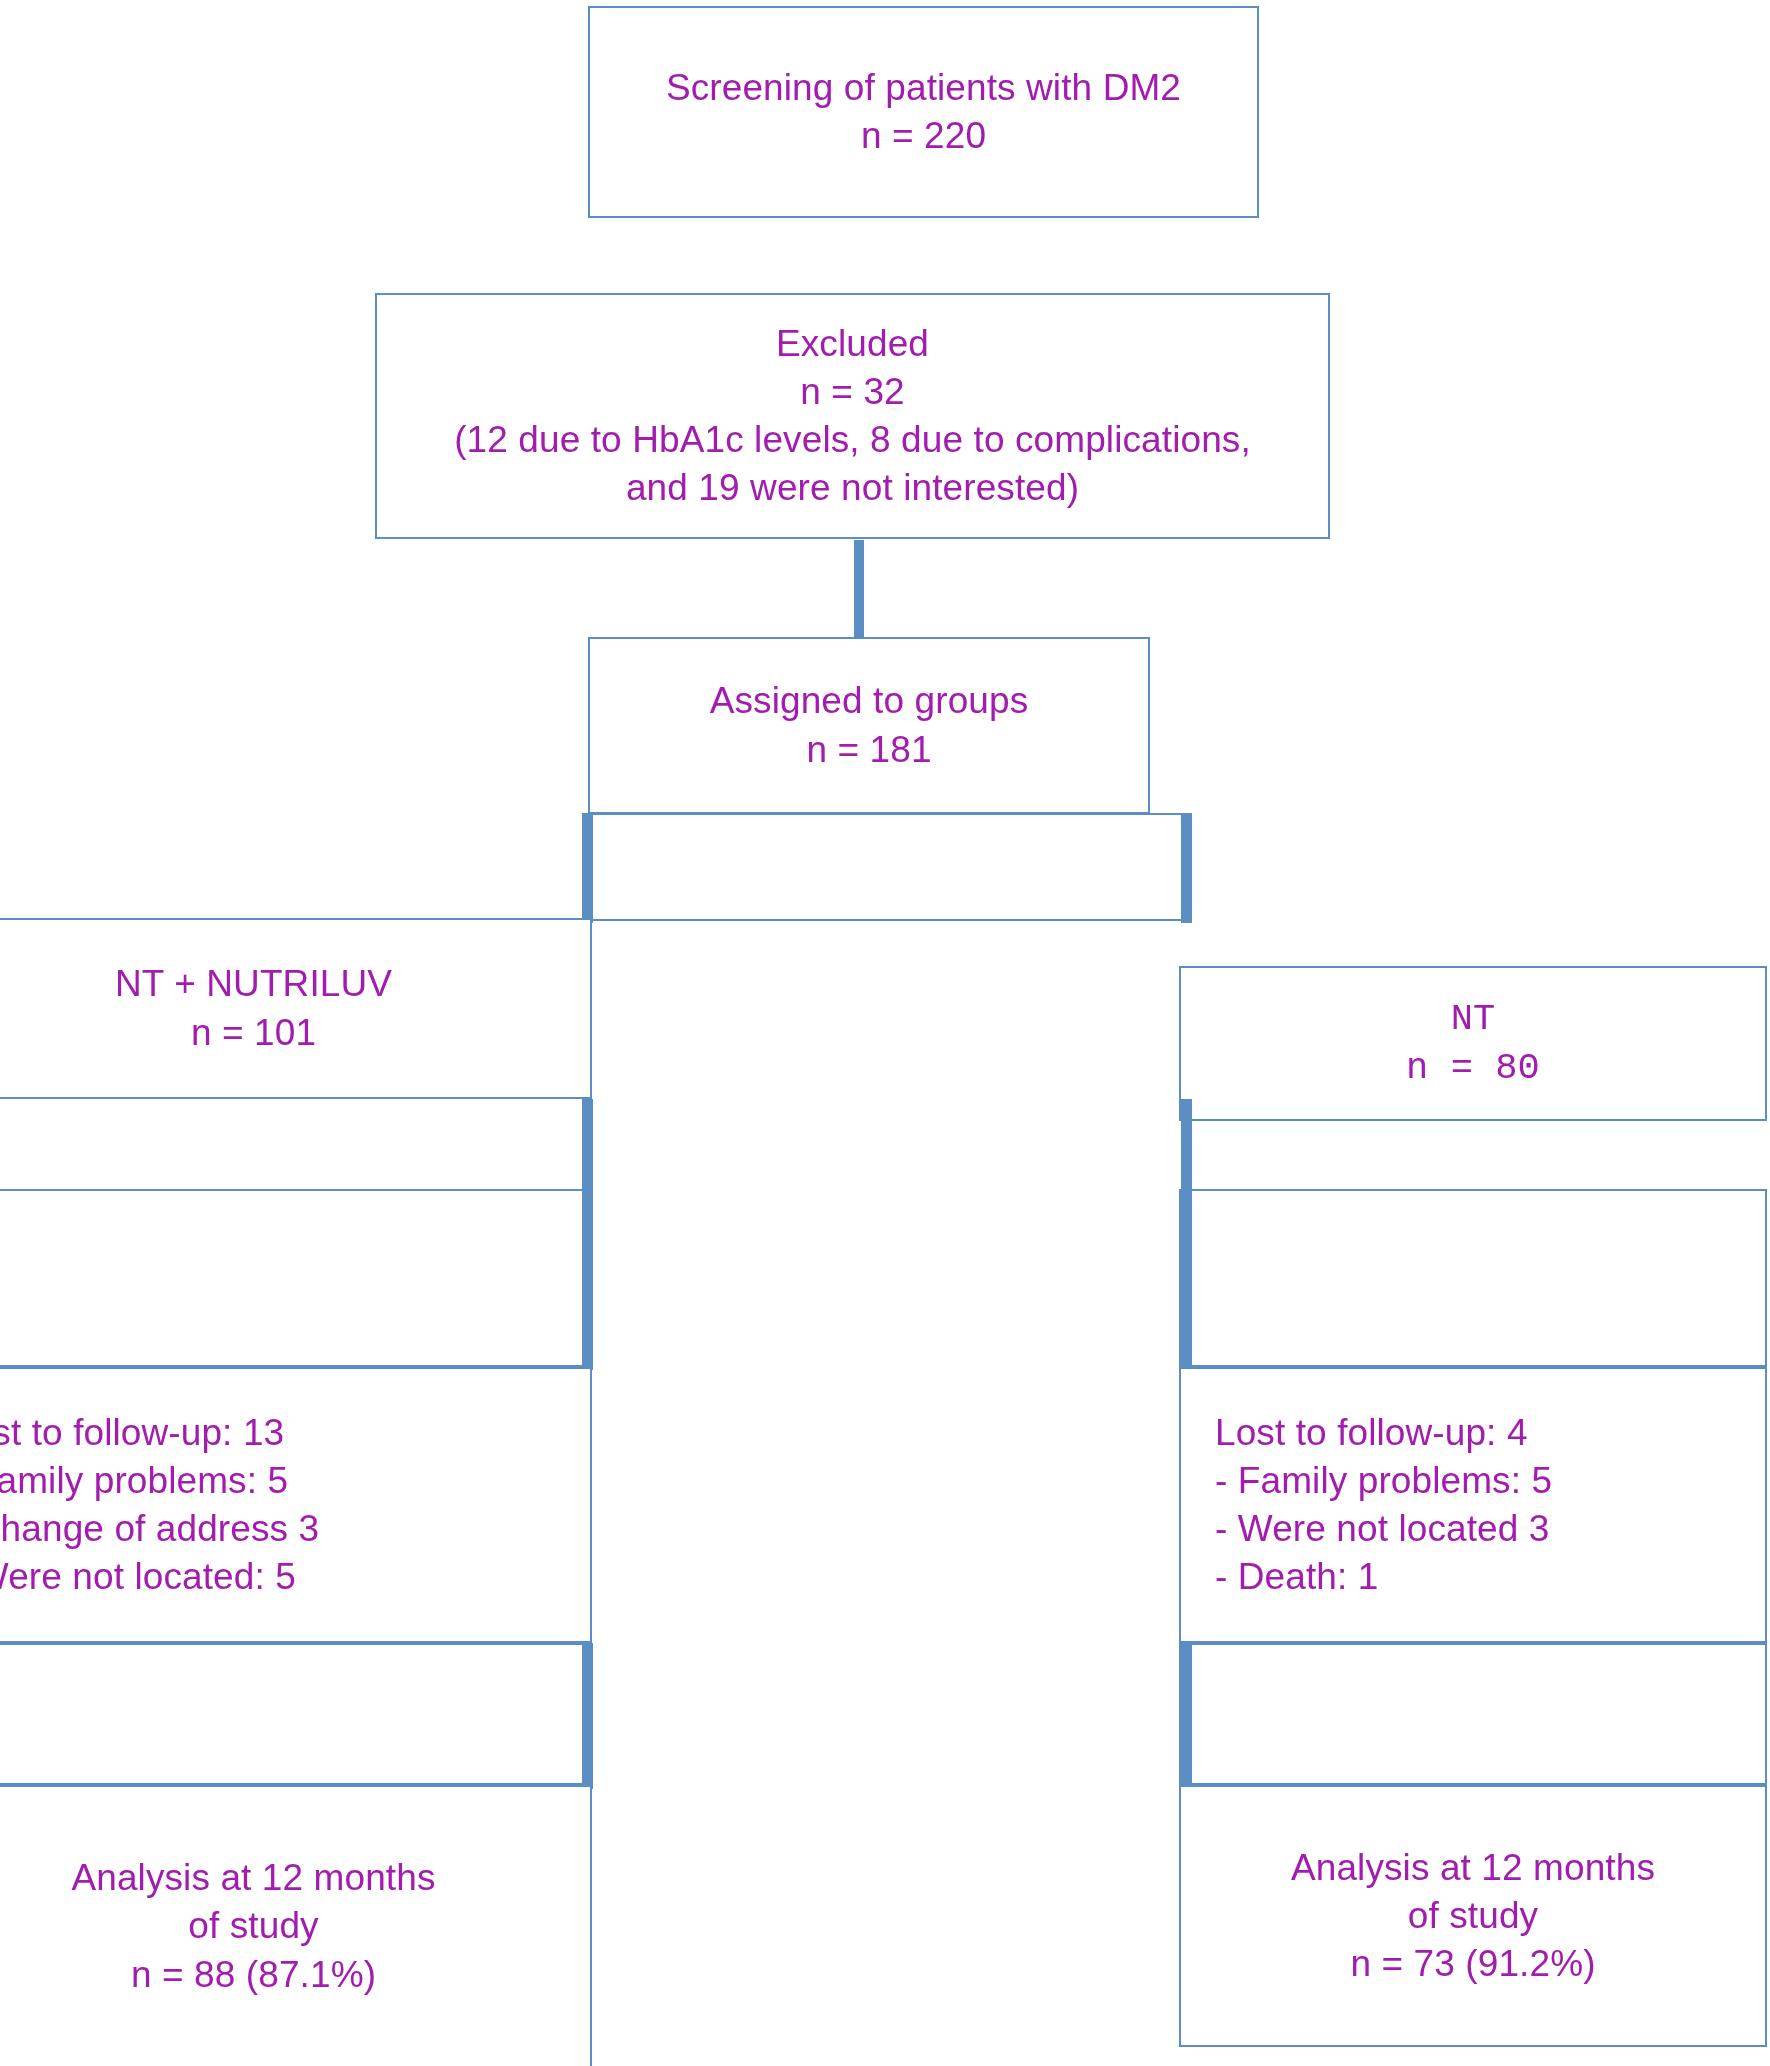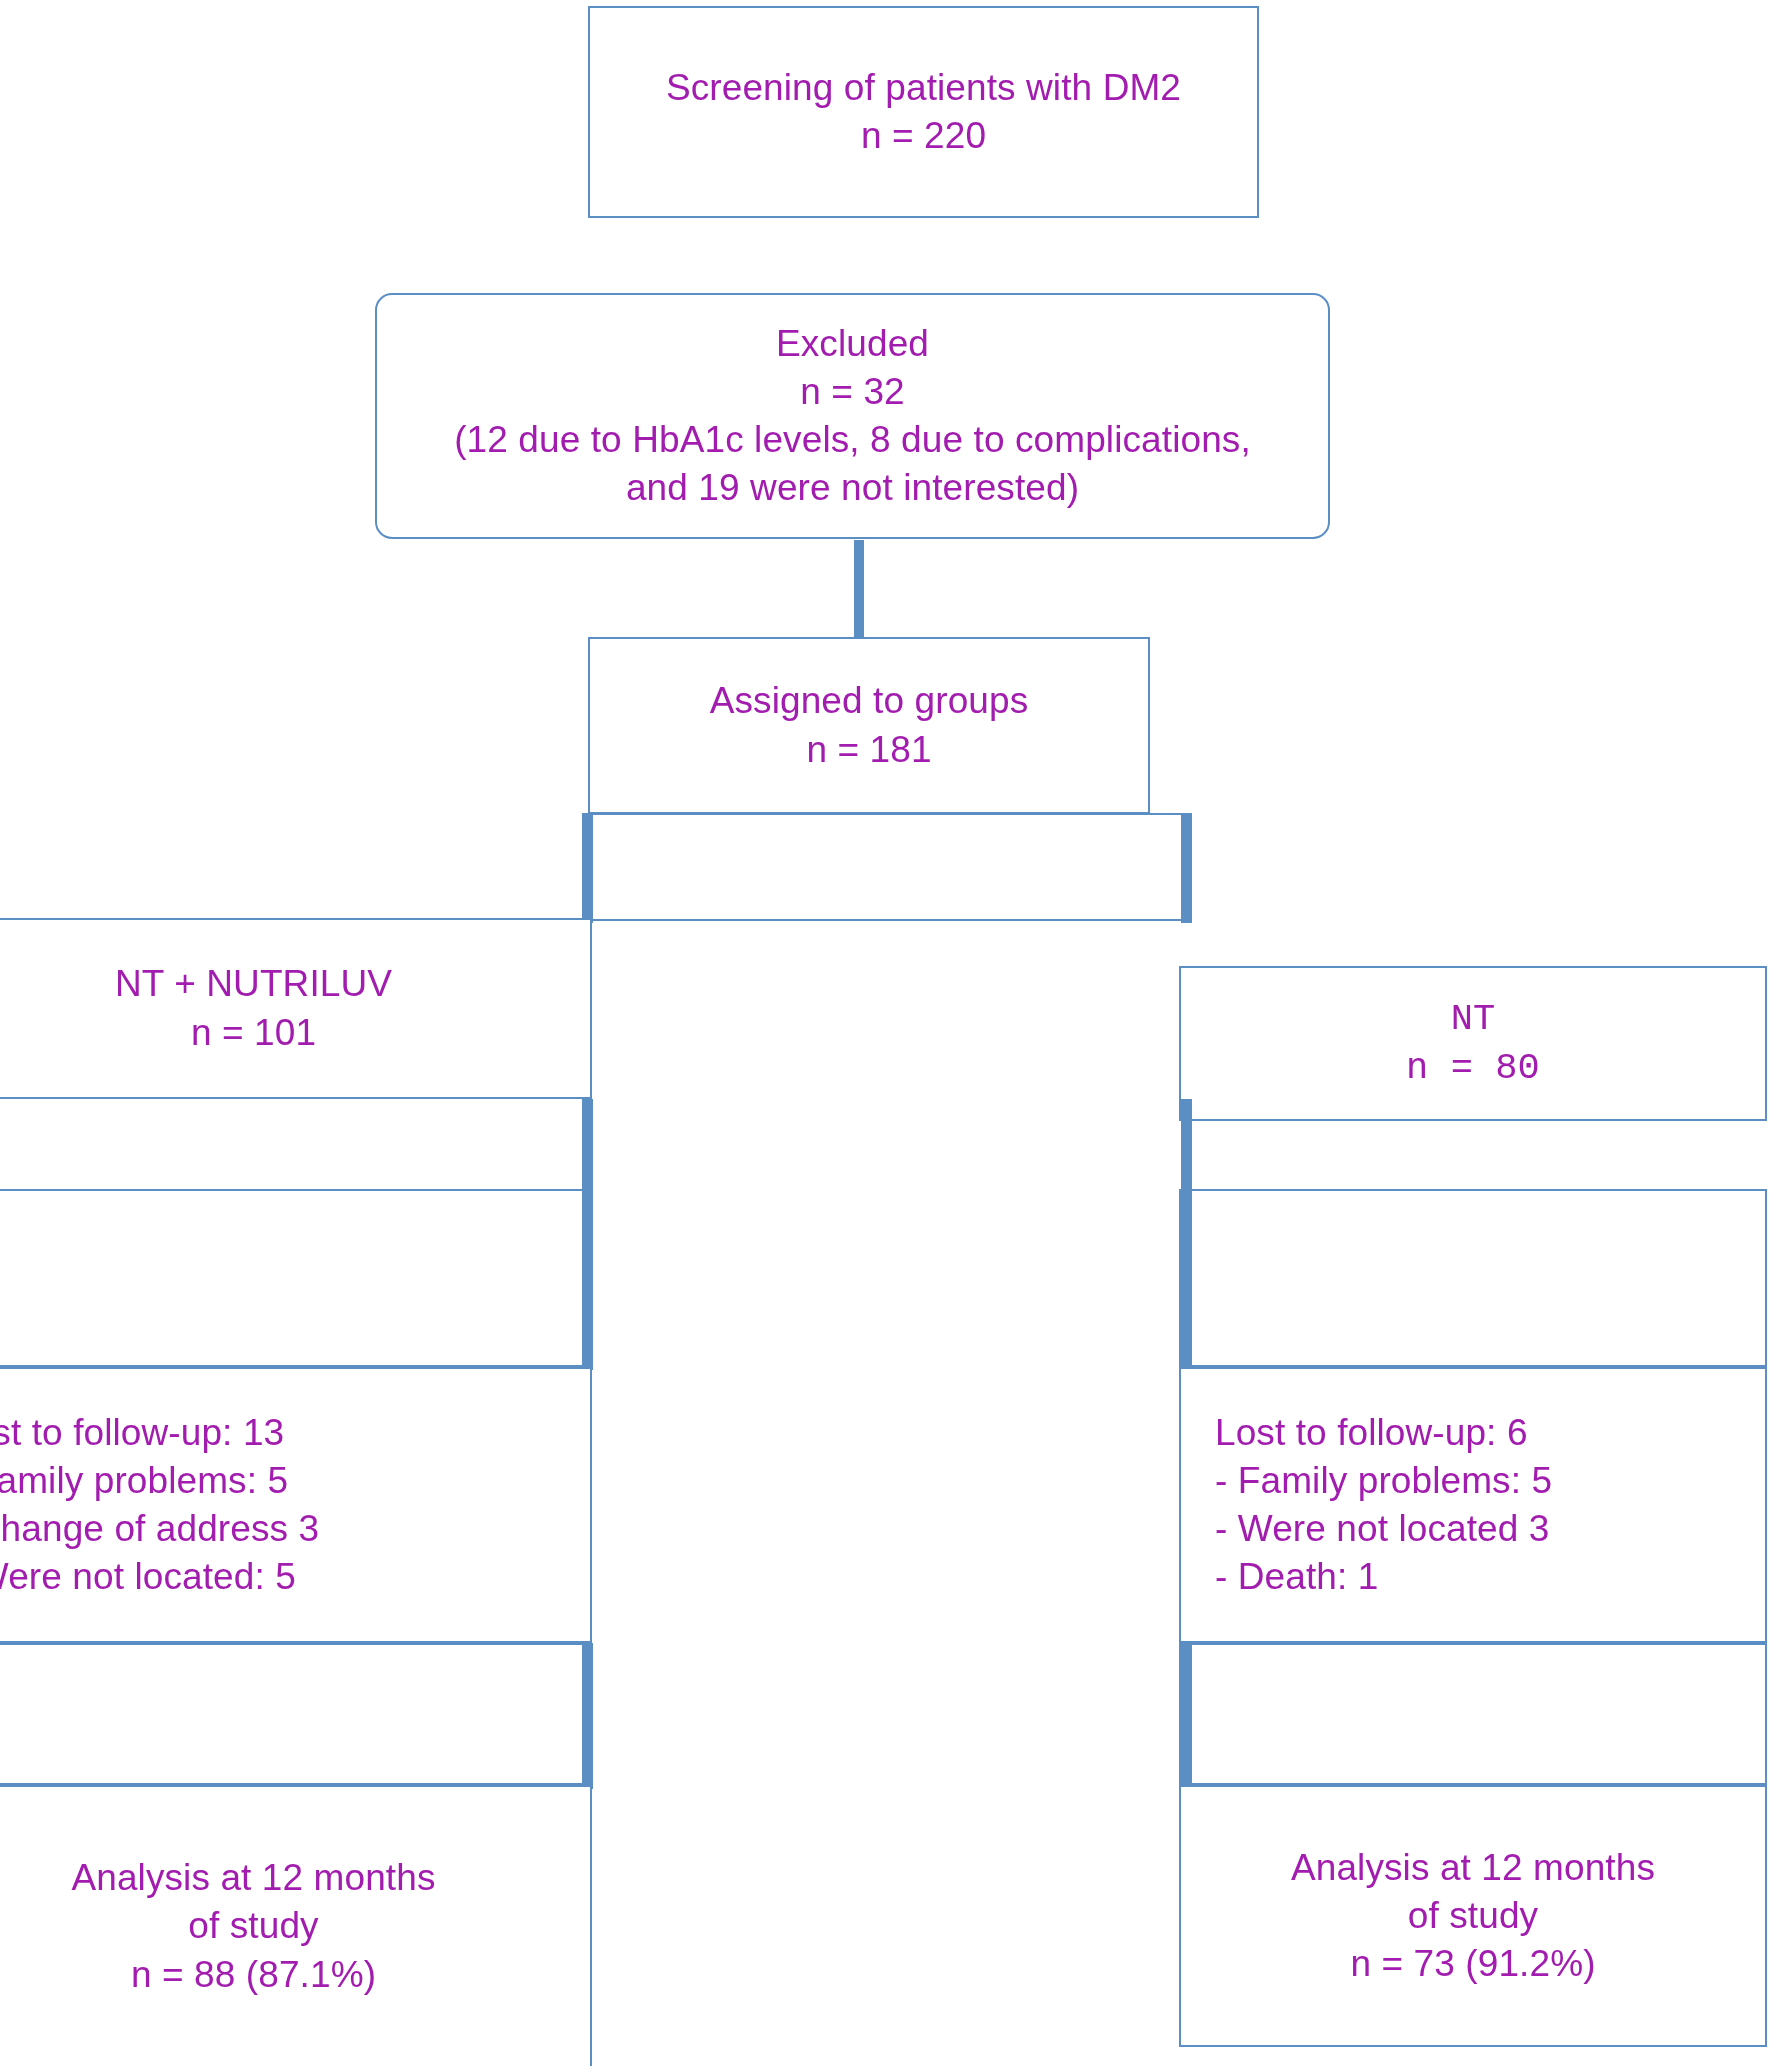--- a/index.html
+++ b/index.html
@@ -53,21 +53,21 @@
   .line { display: block; white-space: pre; }
 
   
   .conn-v {
     position: absolute;
     background: #5b8fc4;
   }
 
   
   #box-screening   { left: 588px;  top: 5.7px;     width: 671px;  height: 212px; }
-  #box-excluded    { left: 375px;  top: 293px;   width: 955px; height: 246px; border-radius: 17px; }
+  #box-excluded    { left: 375px;  top: 293px;   width: 955px; height: 246px; }
   #box-assigned    { left: 588px;  top: 637px;   width: 562px;  height: 177px; }
 
   
   #bracket-top     { left: 582px;  top: 813px;  width: 610px;  height: 108px; }
 
   #box-arm-left    { left: -85px; top: 918px;  width: 677px;  height: 181px; }
   #box-arm-right   { left: 1179px; top: 966px;  width: 588px;  height: 155px; font-family: Liberation Mono, monospace; }
 
   #box-mid-left    { left: -85px; top: 1189px;  width: 677px;  height: 178px; }
   #box-mid-right   { left: 1179px; top: 1189px;  width: 588px;  height: 178px; }
@@ -153,21 +153,21 @@
     <div class="inner">
       <span class="line">Lost to follow-up: 13</span>
       <span class="line">- Family problems: 5</span>
       <span class="line">- Change of address 3</span>
       <span class="line">- Were not located: 5</span>
     </div>
   </div>
 
   <div class="fbox left-align" id="box-lost-right">
     <div class="inner">
-      <span class="line">Lost to follow-up: 6</span>
+      <span class="line">Lost to follow-up: 4</span>
       <span class="line">- Family problems: 5</span>
       <span class="line">- Were not located 3</span>
       <span class="line">- Death: 1</span>
     </div>
   </div>
 
   <div class="fbox" id="box-gap-left"></div>
   <div class="fbox" id="box-gap-right"></div>
   <div class="conn-v" id="rail-left-c"></div>
   <div class="conn-v" id="rail-right-c"></div>

